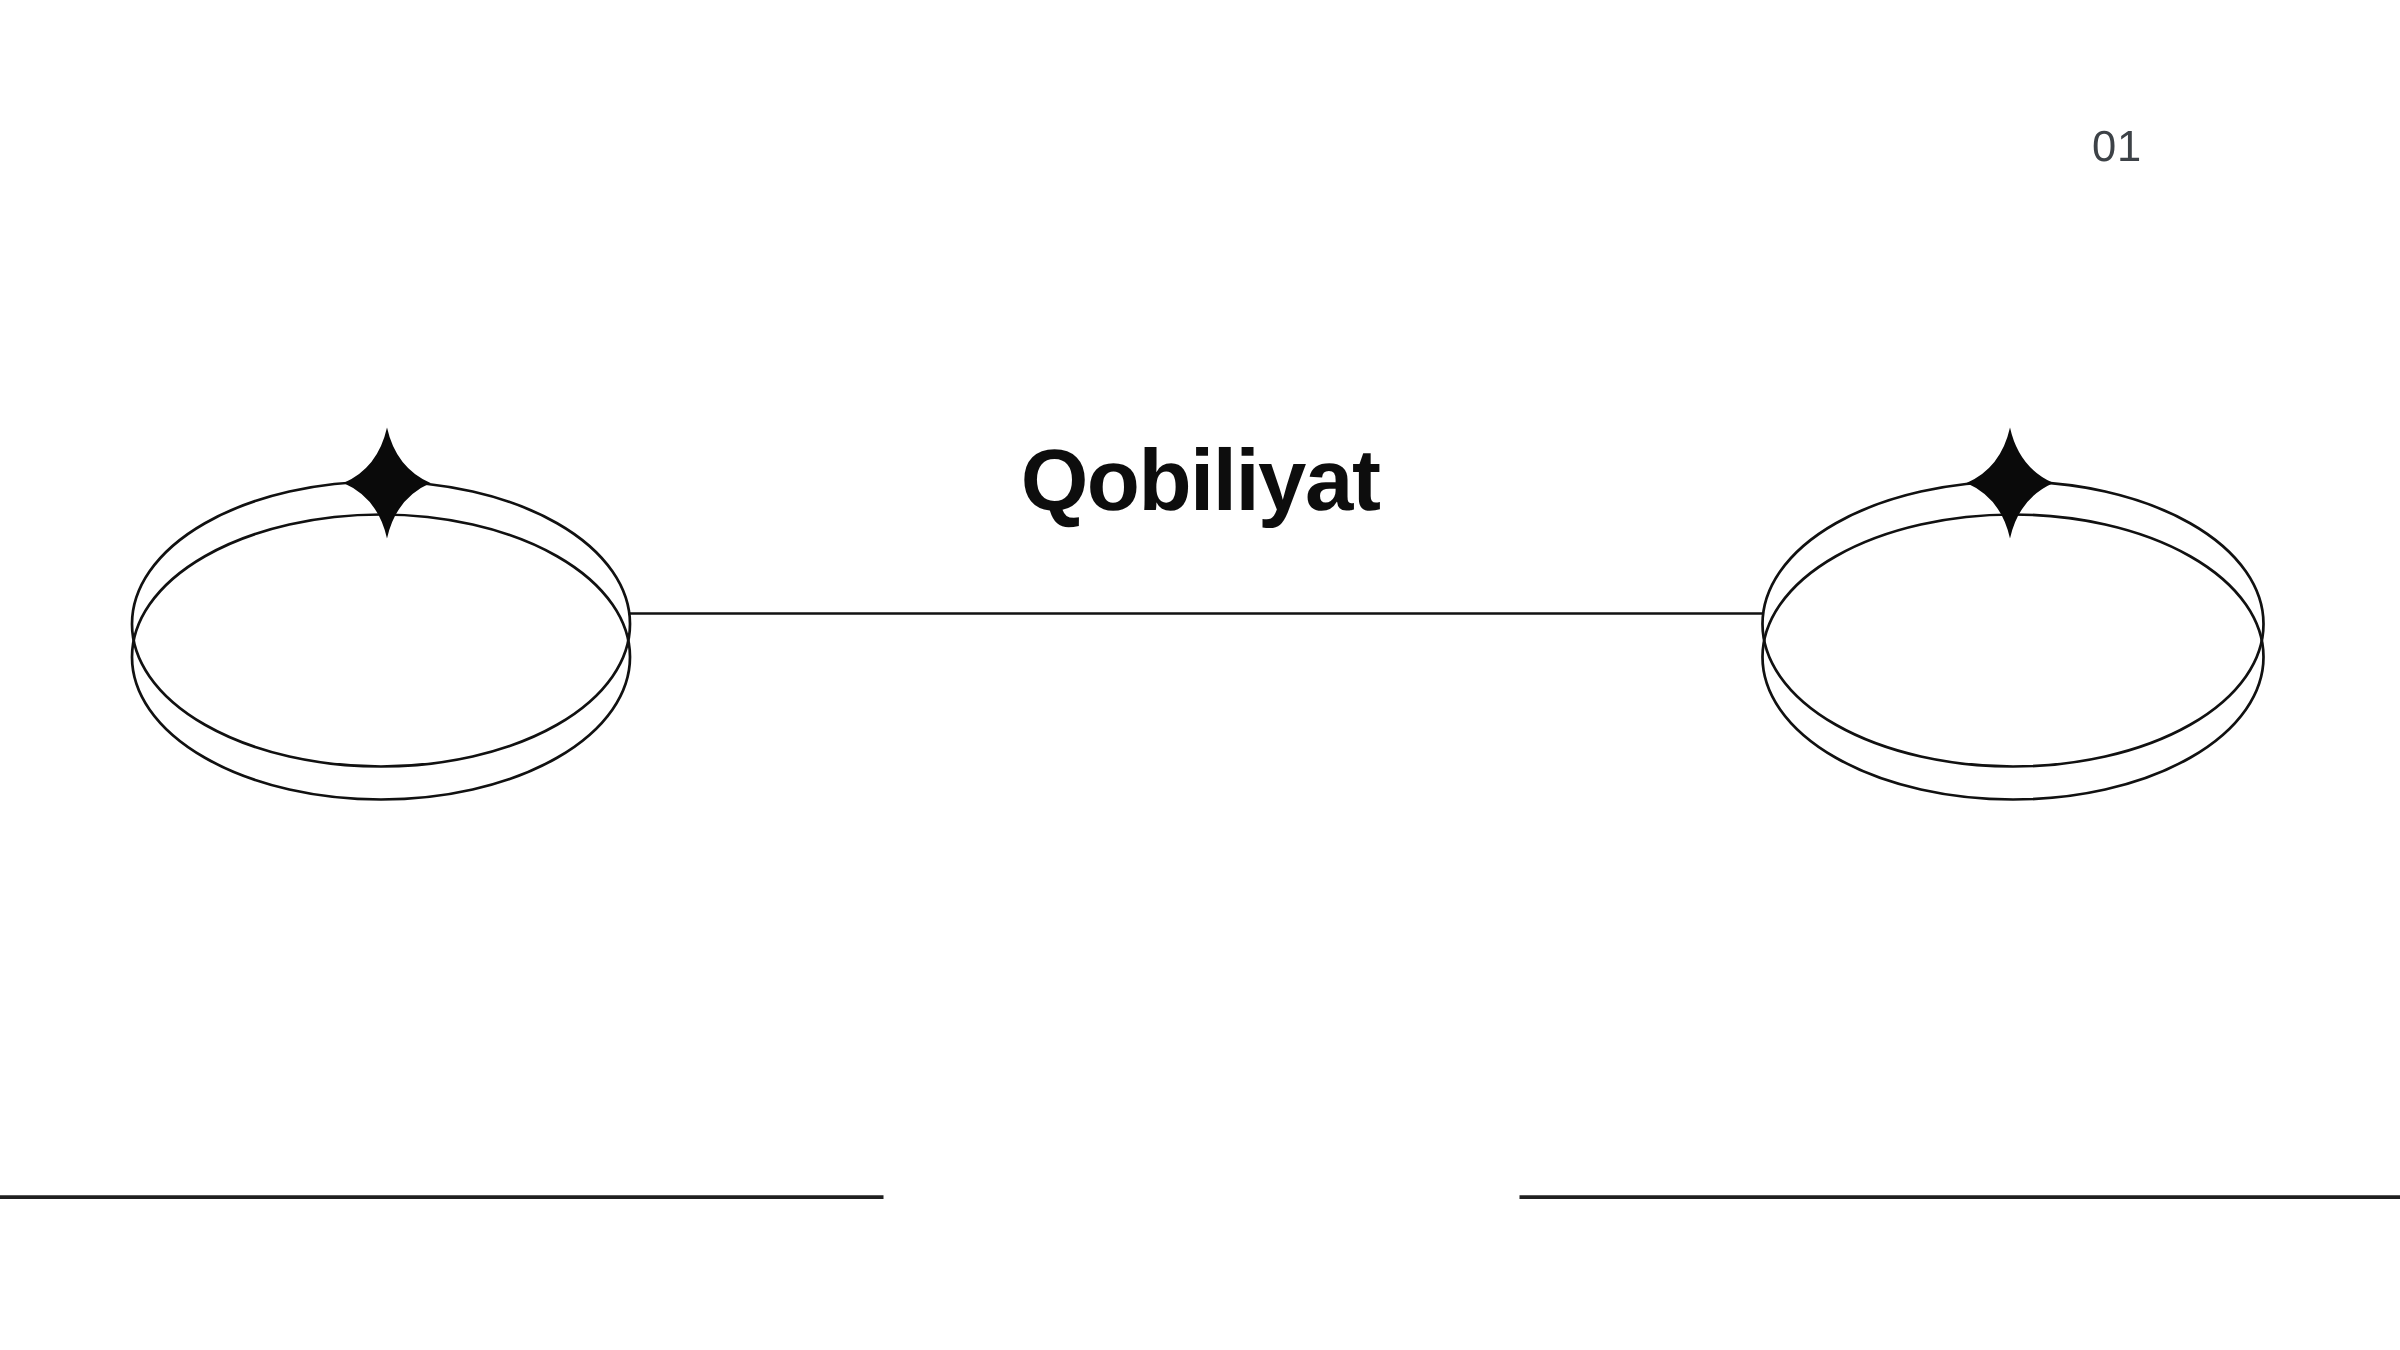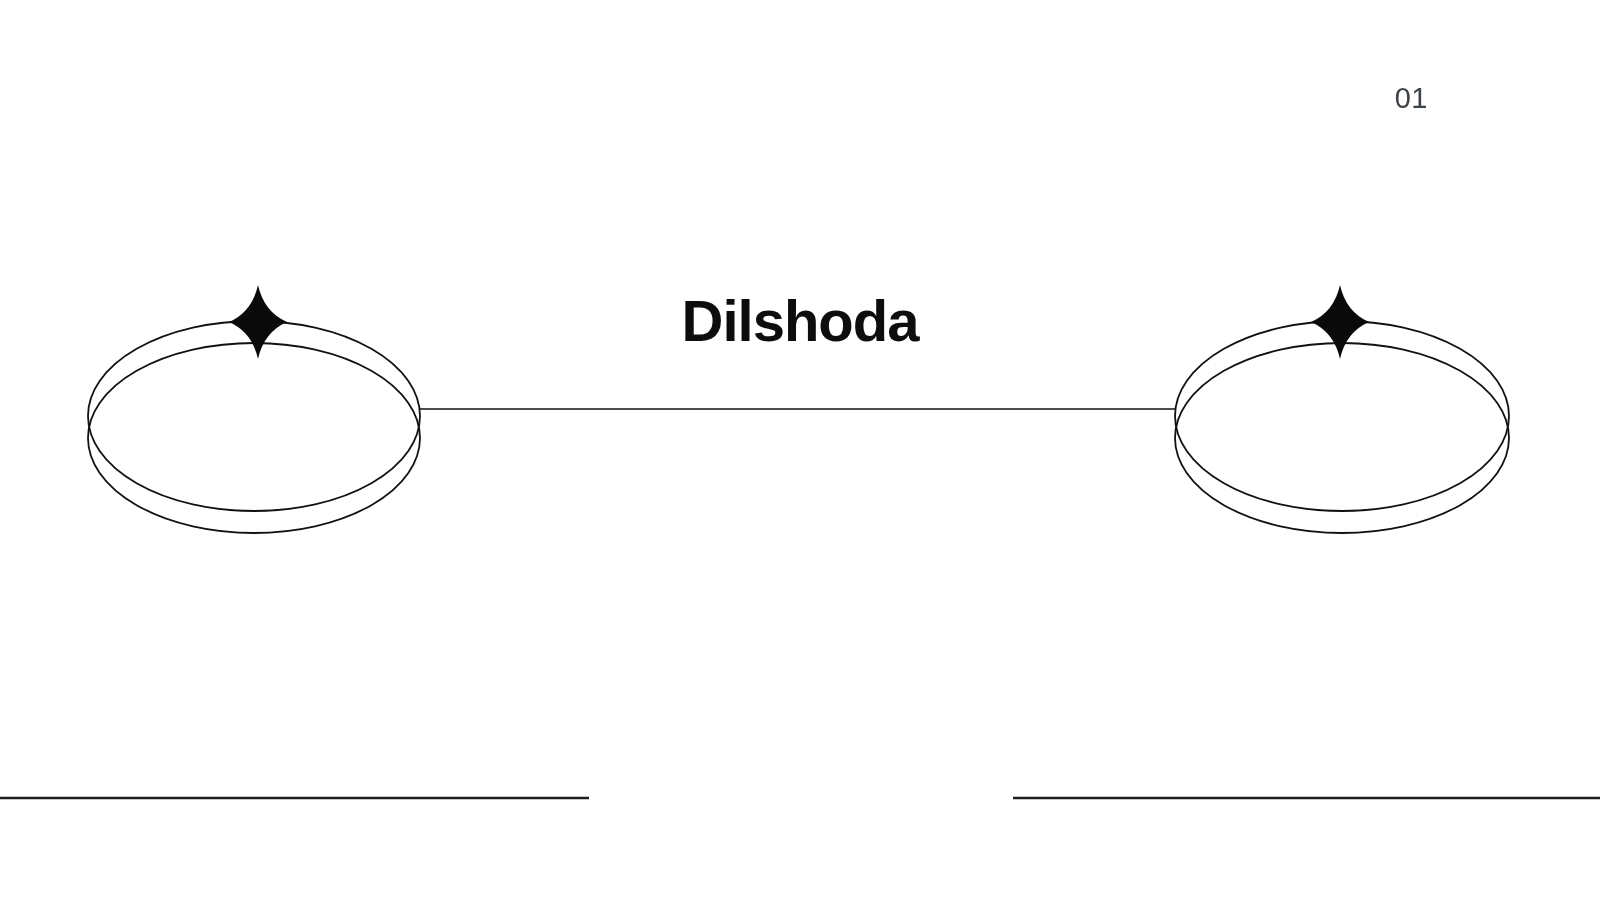--- a/index.html
+++ b/index.html
@@ -88,16 +88,16 @@
                Q 1346 312 1369 322
                Q 1346 332 1340 359
                Q 1334 332 1311 322
                Q 1334 312 1340 285 Z" fill="#0a0a0a"></path>
     </g>
 
     <line x1="0" y1="798" x2="589" y2="798" stroke="#1f1f1f" stroke-width="2.5"></line>
     <line x1="1013" y1="798" x2="1600" y2="798" stroke="#1f1f1f" stroke-width="2.5"></line>
   </svg>
 
-  <h1 class="title">Dilshoda</h1>
+  <h1 class="title">Qobiliyat</h1>
 
 
 </div>
 
 </body></html>

